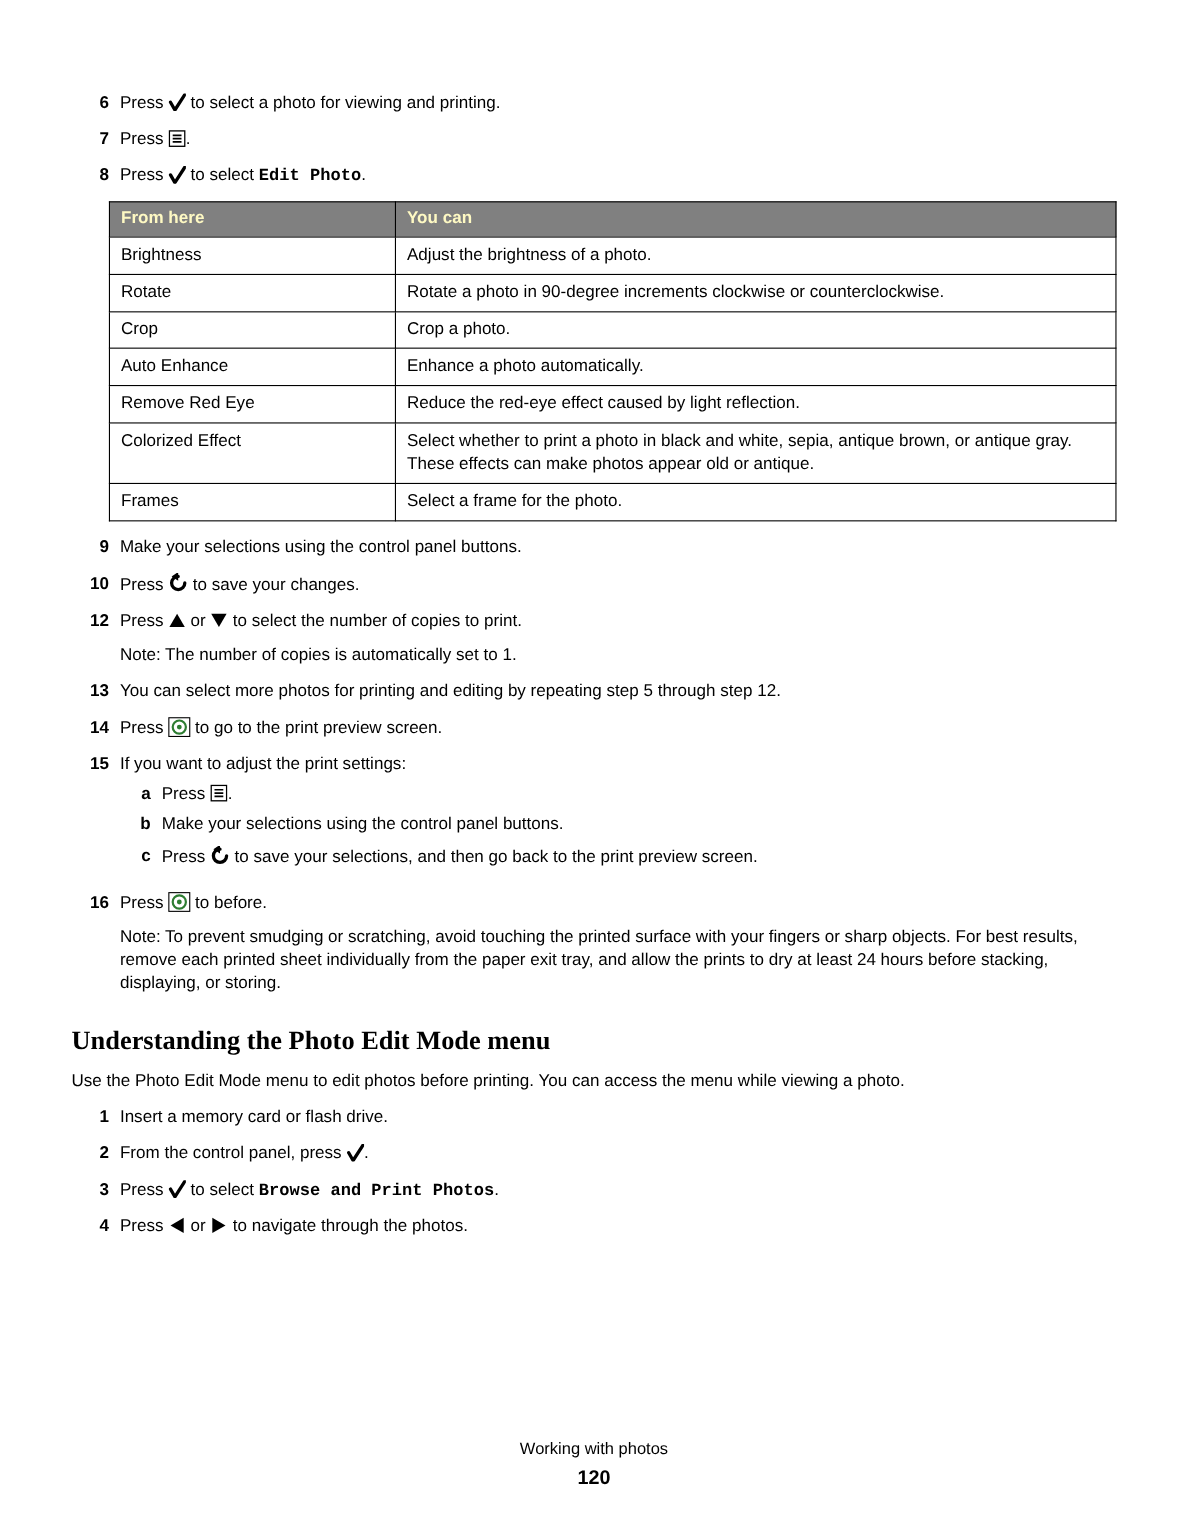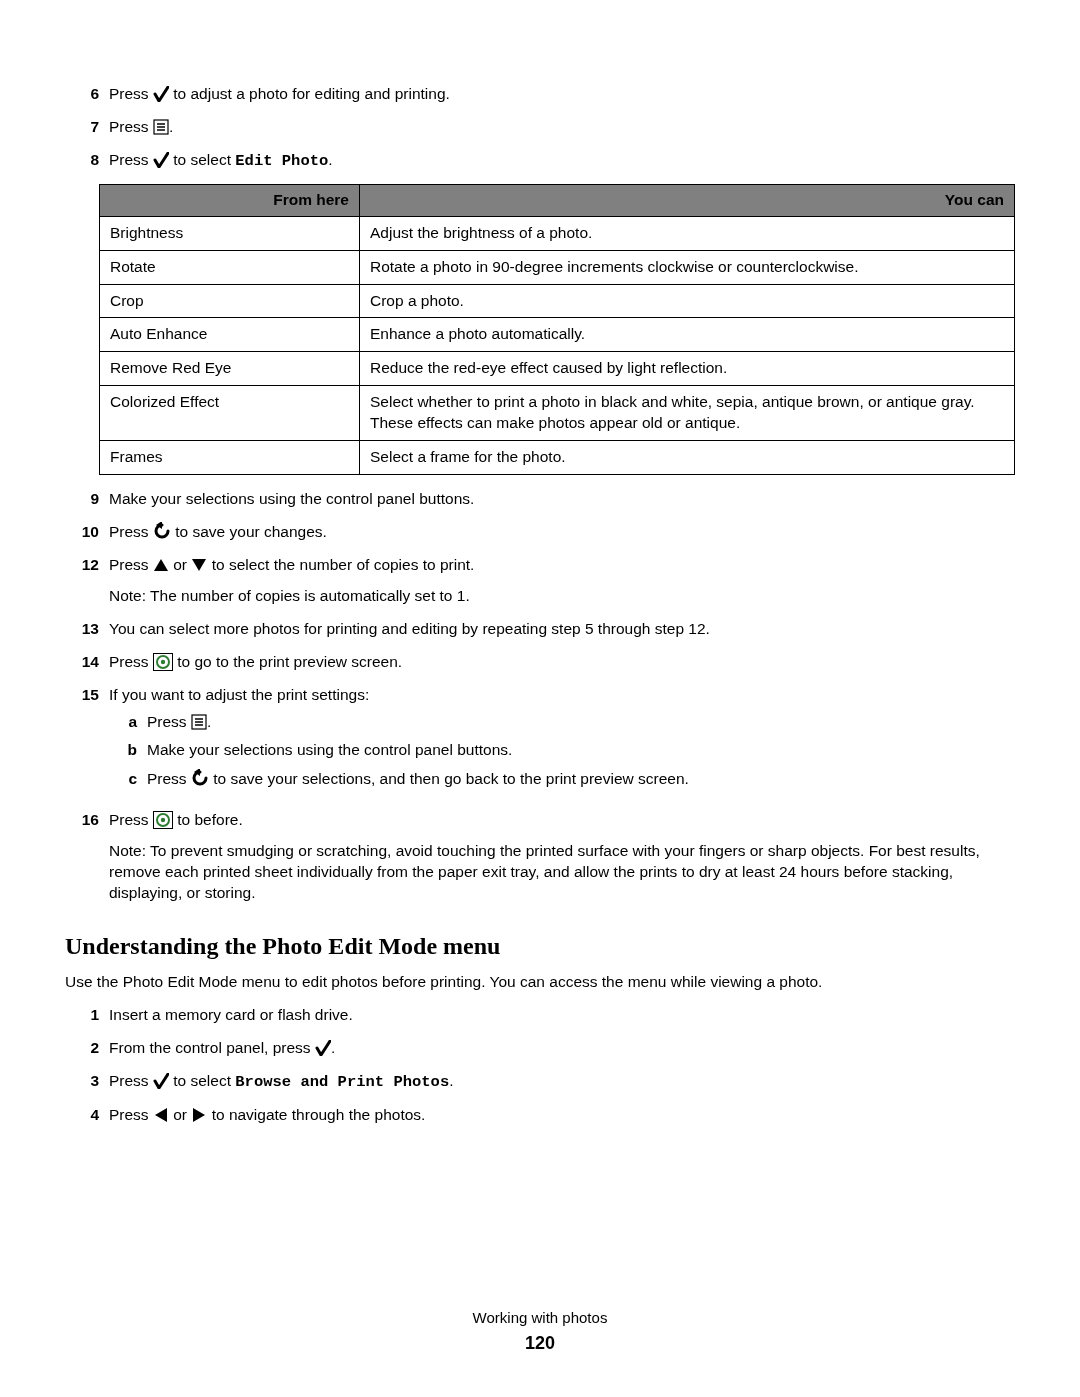--- a/index.html
+++ b/index.html
@@ -52,22 +52,22 @@
 
   table.feature {
     width: 100%;
     border-collapse: collapse;
     margin: 12px 0 14px 34px;
     width: calc(100% - 34px);
     font-size: 15.5px;
   }
   table.feature th {
     background: #808080;
-    color: #000000;
-    text-align: right;
+    color: #fef9c3;
+    text-align: left;
     font-weight: 700;
     padding: 5px 10px;
     border: 1px solid #000;
   }
   table.feature td {
     border: 1px solid #000;
     padding: 6px 10px;
     vertical-align: top;
   }
 
@@ -141,21 +141,21 @@
 </svg>
 
 <div class="page">
 
   <div class="steps">
     <div class="step">
       <div class="step-num">6</div>
       <div class="step-body">
         <span>Press </span><span class="ico"><svg width="16" height="16">
               <use href="#ic-check"></use>
-            </svg></span><span> to adjust a photo for editing and printing.</span>
+            </svg></span><span> to select a photo for viewing and printing.</span>
       </div>
     </div>
     <div class="step">
       <div class="step-num">7</div>
       <div class="step-body">
         <span>Press </span><span class="ico"><svg width="16" height="16">
               <use href="#ic-menu"></use>
             </svg></span><span>.</span>
       </div>
     </div>

